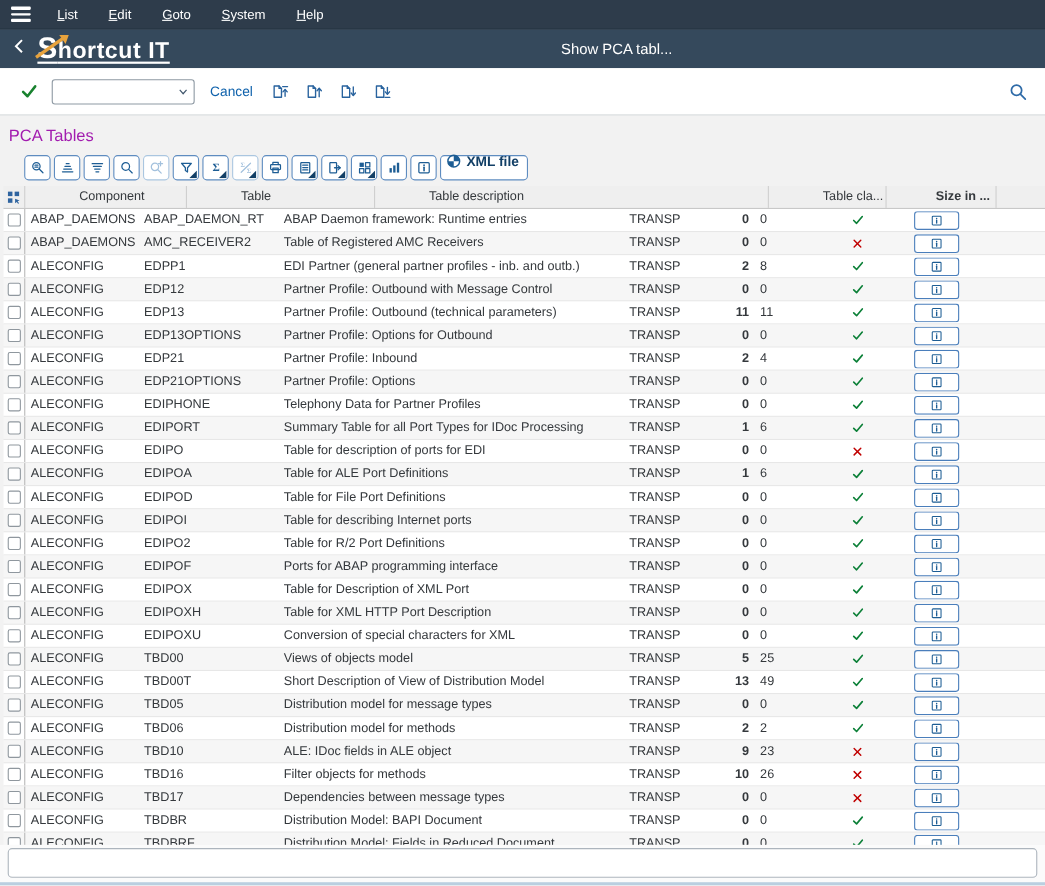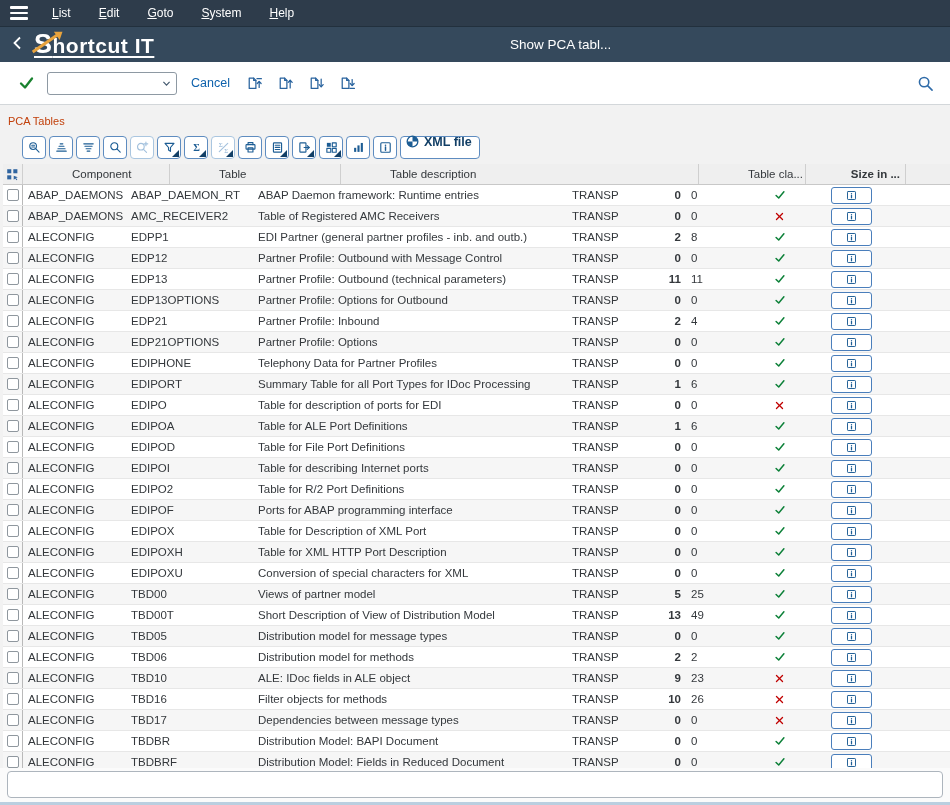--- a/index.html
+++ b/index.html
@@ -28,21 +28,21 @@
   .command-box { margin-left:12px; width:130px; height:23px; background:#fff; border:1px solid #8e99a3; border-radius:3px; display:flex; align-items:center; justify-content:flex-end; cursor:text; }
   .command-box input { border:none; outline:none; flex:1; width:100px; height:100%; font-size:12px; padding:0 4px; background:transparent; }
   .command-box .chev { color:#41576d; margin-right:4px; display:flex; }
   .cancel-link { margin-left:14px; color:#0f62ac; font-size:12.5px; cursor:pointer; }
   .nav-icons { display:flex; margin-left:16px; gap:13px; }
   .nav-icons .tb-icon { color:#29639e; cursor:pointer; display:flex; padding:1px; }
   .search-btn { position:absolute; right:16px; color:#2f6ba8; cursor:pointer; display:flex; }
 
   
   .content { position:relative; }
-  .page-title { color:#c2410c; font-size:11px; margin:10px 0 0 8px; }
+  .page-title { color:#a21caf; font-size:15px; margin:10px 0 0 8px; }
 
   .alv-toolbar { display:flex; gap:3px; margin:9px 0 0 22px; align-items:center; }
   .alv-btn { position:relative; width:24px; height:23px; background:#fff; border:1px solid #5e8cc0; border-radius:4px; color:#1d5d94; display:flex; align-items:center; justify-content:center; cursor:pointer; }
   .alv-btn.disabled { color:#a3c1dd; border-color:#aac6e0; }
   .alv-btn .mcorner { position:absolute; right:1px; bottom:1px; width:7px; height:7px; }
   .alv-btn.wide { width:auto; padding:0 7px 12px 4px; gap:4px; }
   .alv-btn.wide .xml-label { font-size:12.5px; color:#123f66; font-weight:bold; }
 
   
   .grid { margin:5px 0 0 3px; height:604px; overflow:hidden; }
@@ -924,21 +924,21 @@
             </span>
           </div>
           <div class="td c-fill"></div>
         </div>
         <div class="tr">
           <div class="td c-sel">
             <span class="rowcheck"></span>
           </div>
           <div class="td c-comp">ALECONFIG</div>
           <div class="td c-tab">TBD00</div>
-          <div class="td c-desc">Views of partner model</div>
+          <div class="td c-desc">Views of objects model</div>
           <div class="td c-cls">TRANSP</div>
           <div class="td c-size">5</div>
           <div class="td c-rows">25</div>
           <div class="td c-cd">
             <span class="cd-icon cd-check">
               <svg width="12" height="12" viewBox="0 0 16 16" fill="none" stroke="currentColor" stroke-width="1.4" stroke-linecap="round" stroke-linejoin="round">
                 <polyline points="2.8,8.6 6.3,12 13.2,3.8" stroke-width="2"></polyline>
               </svg>
             </span>
           </div>

